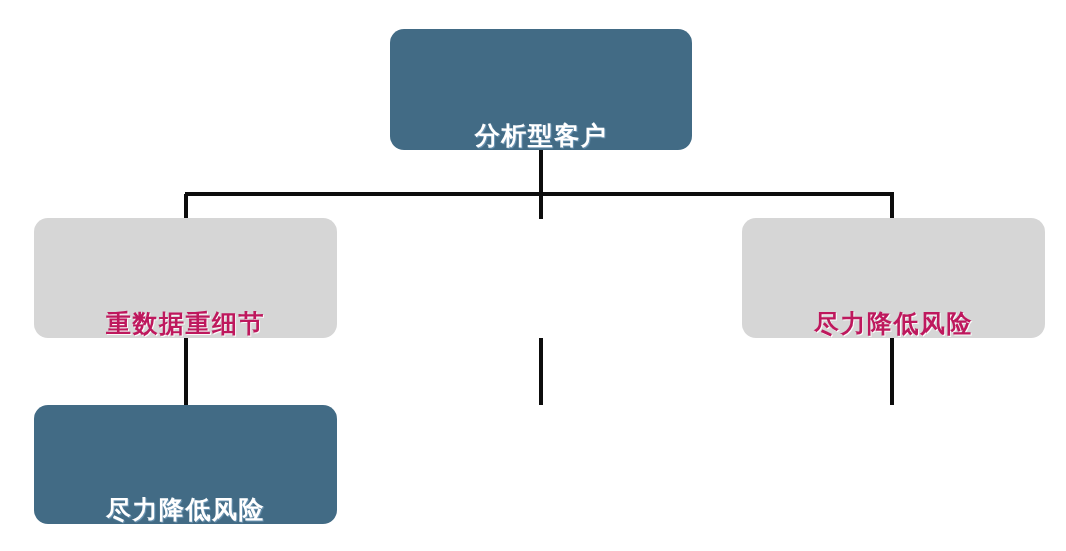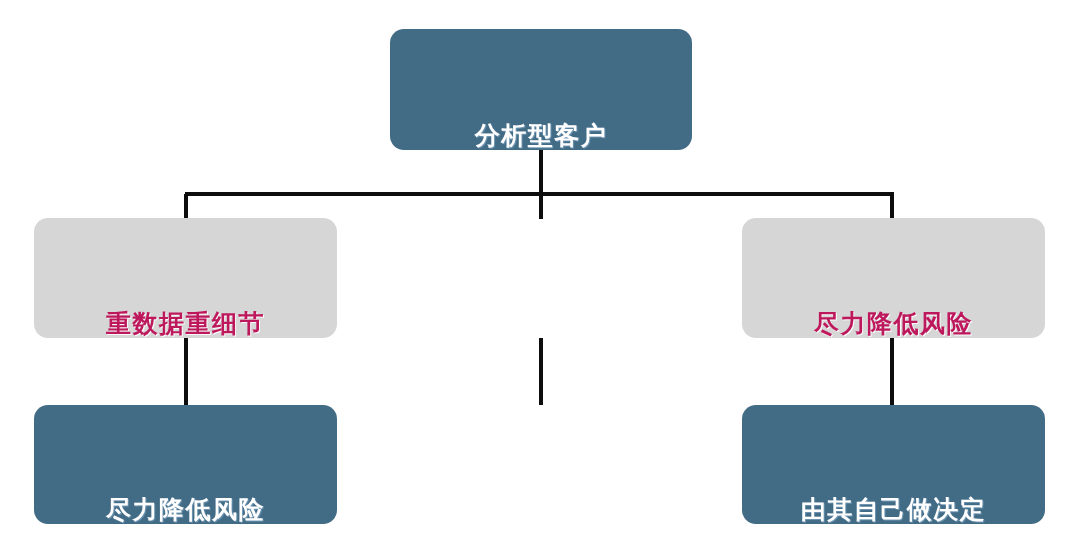--- a/index.html
+++ b/index.html
@@ -96,17 +96,14 @@
   <div id="node-mid-0" class="node light">
     <span class="node-label">重数据重细节</span>
   </div>
   <div id="node-mid-2" class="node light">
     <span class="node-label">尽力降低风险</span>
   </div>
 
   <div id="node-leaf-0" class="node filled">
     <span class="node-label">尽力降低风险</span>
   </div>
-  <div id="node-leaf-2" class="node filled">
-    <span class="node-label">由其自己做决定</span>
-  </div>
 
 </div>
 
 </body></html>

